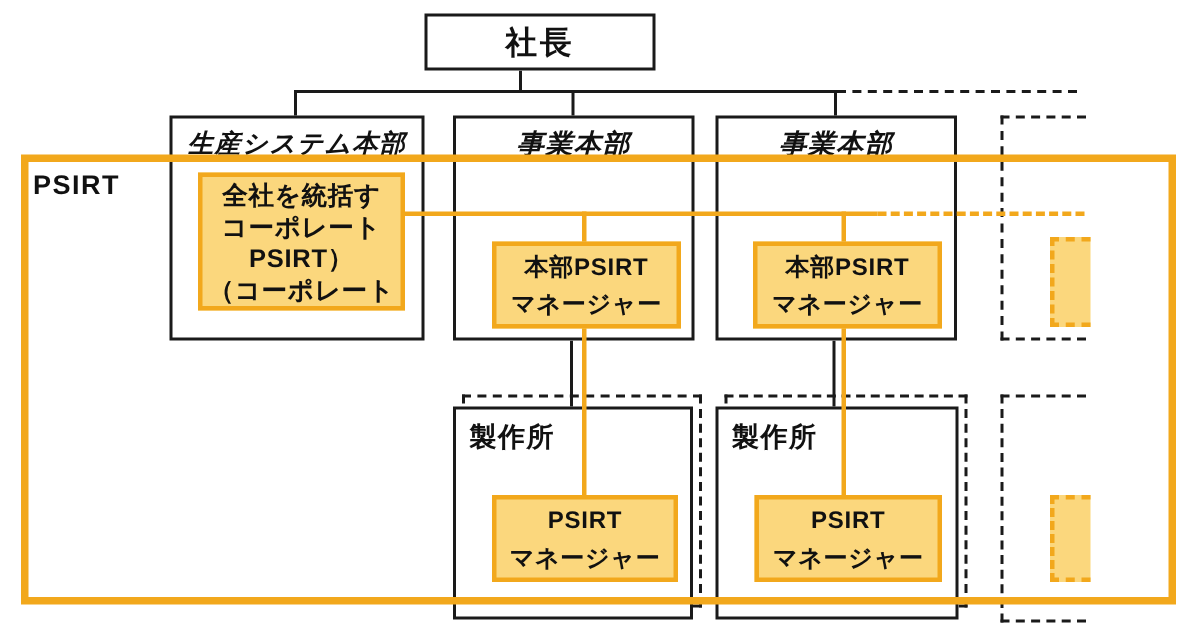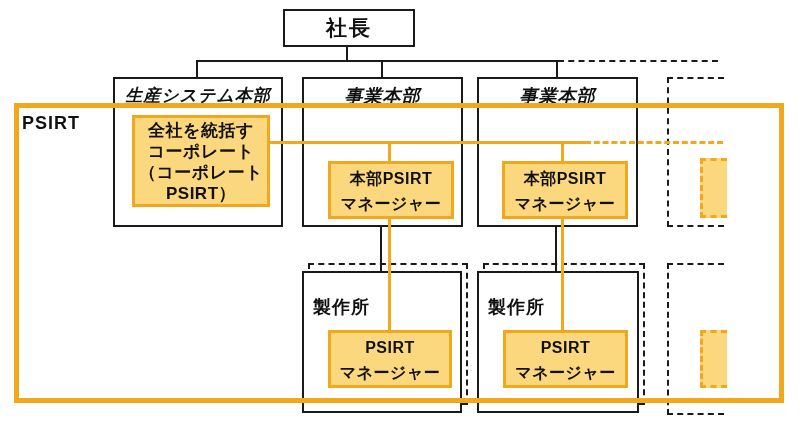--- a/index.html
+++ b/index.html
@@ -17,21 +17,21 @@
   .ln{position:absolute;background:var(--line);z-index:1;}
   
   .dash-h{position:absolute;height:0;border-top:2px dashed var(--line);z-index:1;}
   
   .box{
     position:absolute;border:2px solid var(--line);background:#fff;z-index:2;
     font-weight:bold;color:#111;
   }
   .box .ttl{display:block;text-align:center;padding-top:5px;font-size:18px;letter-spacing:1px;font-style:italic;}
   .president{display:flex;align-items:center;justify-content:center;font-size:21px;letter-spacing:2px;}
-  .works-label{display:block;padding:6px 0 0 9px;font-size:18px;letter-spacing:1px;margin-top:16px;}
+  .works-label{display:block;padding:6px 0 0 9px;font-size:18px;letter-spacing:1px;}
   
   .dashrect{position:absolute;border:2px dashed var(--line);background:transparent;z-index:1;}
   .dashrect.open-right{border-right:none;}
   
   .o-line{position:absolute;background:var(--accent);z-index:3;}
   .o-dash-h{position:absolute;height:0;border-top:3px dashed var(--accent);z-index:3;}
   .obox{
     position:absolute;border:3px solid var(--accent);background:var(--fill);z-index:3;
     font-weight:bold;color:#111;text-align:center;
   }
@@ -62,21 +62,21 @@
   <div class="ln" style="left:556px;top:60px;width:2px;height:18px"></div>
 
   <div class="ln" style="left:380px;top:227px;width:2px;height:45px"></div>
   <div class="ln" style="left:555px;top:227px;width:2px;height:45px"></div>
 
   <div class="dashrect" style="left:308px;top:263px;width:160px;height:142px"></div>
   <div class="dashrect" style="left:483px;top:263px;width:162px;height:142px"></div>
   <div class="dashrect open-right" style="left:667px;top:77px;width:57px;height:150px"></div>
   <div class="dashrect open-right" style="left:667px;top:263px;width:57px;height:152px"></div>
 
-  <div class="box president" style="left:283px;top:9px;width:132px;height:38px">
+  <div class="box president" style="left:283px;top:9px;width:154px;height:38px">
     <span>社長</span>
   </div>
 
   <div class="box" style="left:113px;top:77px;width:170px;height:150px">
     <span class="ttl" style="font-size:17px">生産システム本部</span>
   </div>
 
   <div class="box" style="left:302px;top:77px;width:161px;height:150px">
     <span class="ttl">事業本部</span>
   </div>
@@ -96,22 +96,22 @@
   <div class="o-line" style="left:268px;top:141px;width:317px;height:3px"></div>
   <div class="o-dash-h" style="left:585px;top:141px;width:138px"></div>
   <div class="o-line" style="left:388px;top:141px;width:3px;height:22px"></div>
   <div class="o-line" style="left:561px;top:141px;width:3px;height:22px"></div>
   <div class="o-line" style="left:388px;top:218px;width:3px;height:114px"></div>
   <div class="o-line" style="left:561px;top:218px;width:3px;height:114px"></div>
 
   <div class="obox corp" style="left:132px;top:115px;width:138px;height:92px">
     <span class="l">全社を統括す</span>
     <span class="l">コーポレート</span>
+    <span class="l">PSIRT）</span>
     <span class="l">（コーポレート</span>
-    <span class="l">PSIRT）</span>
   </div>
 
   <div class="obox mgr" style="left:328px;top:161px;width:126px;height:58px">
     <span class="l">本部PSIRT</span>
     <span class="l">マネージャー</span>
   </div>
 
   <div class="obox mgr" style="left:502px;top:161px;width:126px;height:58px">
     <span class="l">本部PSIRT</span>
     <span class="l">マネージャー</span>

